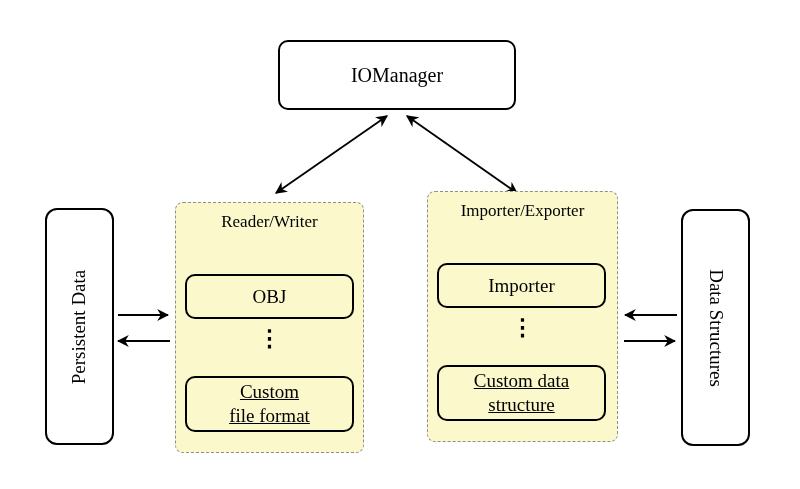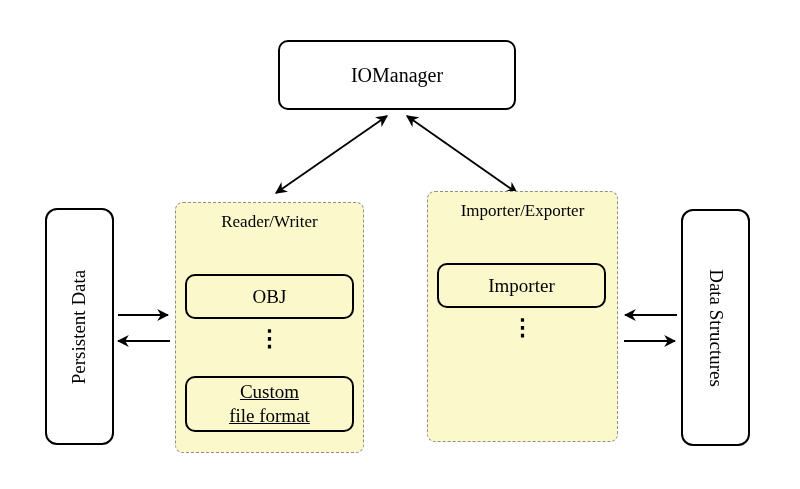--- a/index.html
+++ b/index.html
@@ -156,20 +156,24 @@
 file format</span>
     </div>
   </div>
 
   <div class="group group-right">
     <div class="group-title">Importer/Exporter</div>
     <div class="subnode subnode-top">
       <span>Importer</span>
     </div>
     <div class="vdots">⋮</div>
+    <div class="subnode subnode-bottom">
+      <span>Custom data
+structure</span>
+    </div>
   </div>
 
   <div class="sidebox sidebox-left">
     <span class="vert-ccw">Persistent Data</span>
   </div>
 
   <div class="sidebox sidebox-right">
     <span class="vert-cw">Data Structures</span>
   </div>
 

